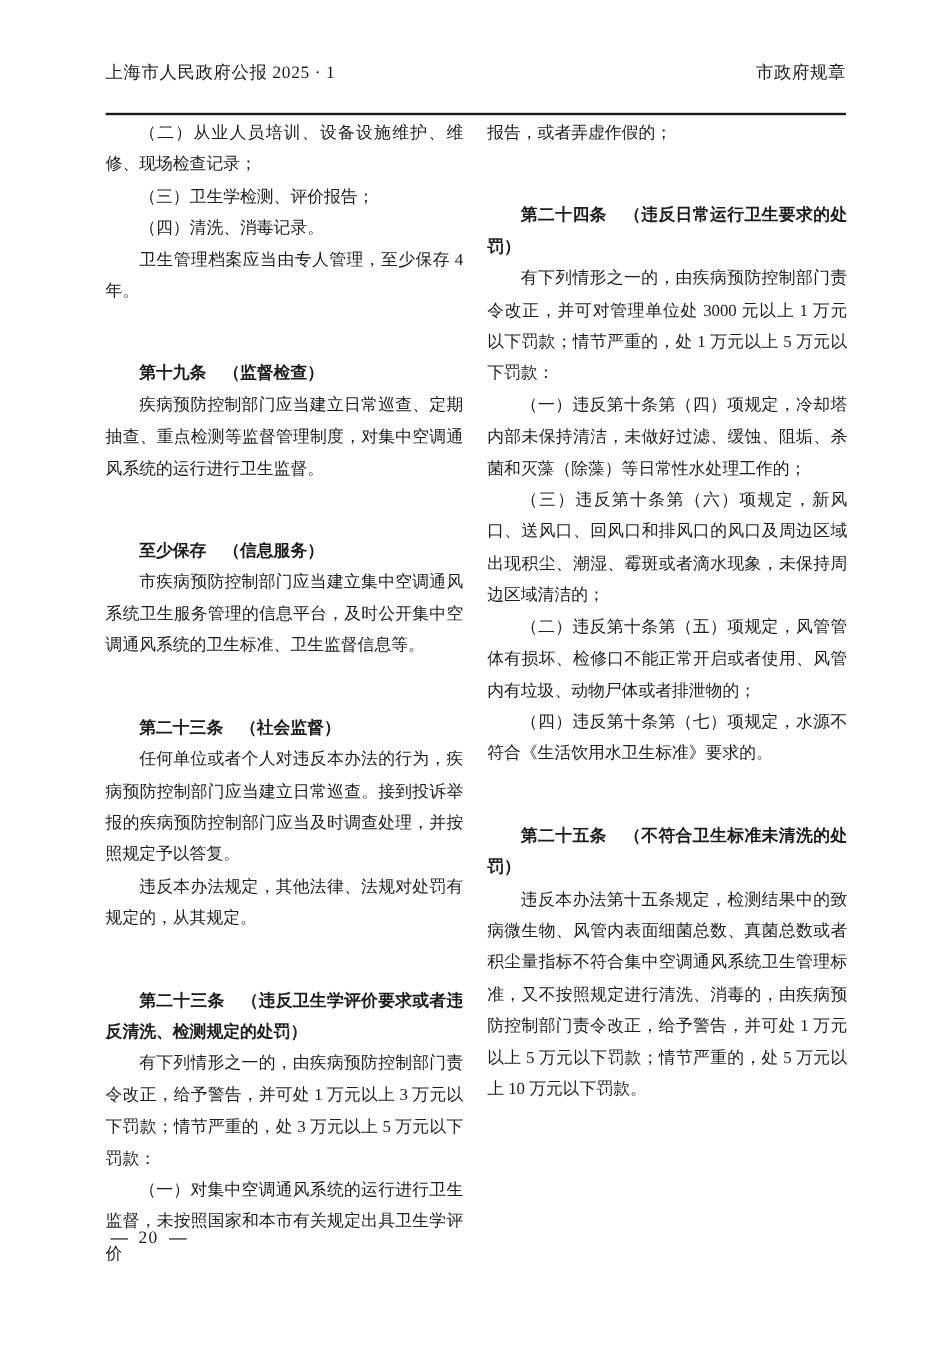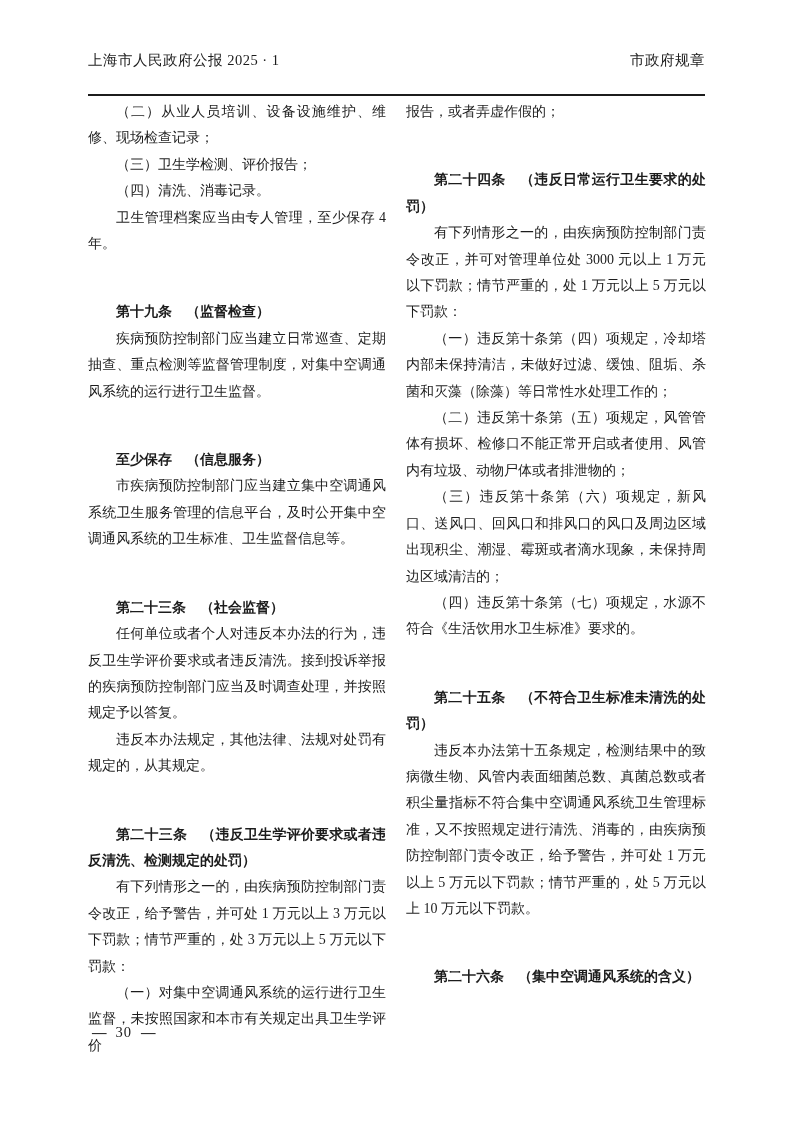--- a/index.html
+++ b/index.html
@@ -62,36 +62,35 @@
 <div class="column" id="col-left">
     <p class="para">（二）从业人员培训、设备设施维护、维修、现场检查记录；</p>
     <p class="para">（三）卫生学检测、评价报告；</p>
     <p class="para">（四）清洗、消毒记录。</p>
     <p class="para">卫生管理档案应当由专人管理，至少保存 4 年。</p>
     <p class="heading">第十九条　（监督检查）</p>
     <p class="para">疾病预防控制部门应当建立日常巡查、定期抽查、重点检测等监督管理制度，对集中空调通风系统的运行进行卫生监督。</p>
     <p class="heading">至少保存　（信息服务）</p>
     <p class="para">市疾病预防控制部门应当建立集中空调通风系统卫生服务管理的信息平台，及时公开集中空调通风系统的卫生标准、卫生监督信息等。</p>
     <p class="heading">第二十三条　（社会监督）</p>
-    <p class="para">任何单位或者个人对违反本办法的行为，违反卫生学评价要求或者违反清洗。接到投诉举报的疾病预防控制部门应当及时调查处理，并按照规定予以答复。</p>
+    <p class="para">任何单位或者个人对违反本办法的行为，疾病预防控制部门应当建立日常巡查。接到投诉举报的疾病预防控制部门应当及时调查处理，并按照规定予以答复。</p>
     <p class="para">违反本办法规定，其他法律、法规对处罚有规定的，从其规定。</p>
     <p class="heading">第二十三条　（违反卫生学评价要求或者违反清洗、检测规定的处罚）</p>
     <p class="para">有下列情形之一的，由疾病预防控制部门责令改正，给予警告，并可处 1 万元以上 3 万元以下罚款；情节严重的，处 3 万元以上 5 万元以下罚款：</p>
     <p class="para">（一）对集中空调通风系统的运行进行卫生监督，未按照国家和本市有关规定出具卫生学评价</p>
   </div>
 <div class="column" id="col-right">
     <p class="cont">报告，或者弄虚作假的；</p>
     <p class="heading">第二十四条　（违反日常运行卫生要求的处罚）</p>
     <p class="para">有下列情形之一的，由疾病预防控制部门责令改正，并可对管理单位处 3000 元以上 1 万元以下罚款；情节严重的，处 1 万元以上 5 万元以下罚款：</p>
     <p class="para">（一）违反第十条第（四）项规定，冷却塔内部未保持清洁，未做好过滤、缓蚀、阻垢、杀菌和灭藻（除藻）等日常性水处理工作的；</p>
+    <p class="para">（三）违反第十条第（六）项规定，新风口、送风口、回风口和排风口的风口及周边区域出现积尘、潮湿、霉斑或者滴水现象，未保持周边区域清洁的；</p>
     <p class="para">（二）违反第十条第（五）项规定，风管管体有损坏、检修口不能正常开启或者使用、风管内有垃圾、动物尸体或者排泄物的；</p>
-    <p class="para">（三）违反第十条第（六）项规定，新风口、送风口、回风口和排风口的风口及周边区域出现积尘、潮湿、霉斑或者滴水现象，未保持周边区域清洁的；</p>
     <p class="para">（四）违反第十条第（七）项规定，水源不符合《生活饮用水卫生标准》要求的。</p>
     <p class="heading">第二十五条　（不符合卫生标准未清洗的处罚）</p>
     <p class="para">违反本办法第十五条规定，检测结果中的致病微生物、风管内表面细菌总数、真菌总数或者积尘量指标不符合集中空调通风系统卫生管理标准，又不按照规定进行清洗、消毒的，由疾病预防控制部门责令改正，给予警告，并可处 1 万元以上 5 万元以下罚款；情节严重的，处 5 万元以上 10 万元以下罚款。</p>
-    <p class="heading">第二十六条　（集中空调通风系统的含义）</p>
   </div>
 
 <div class="page-footer">
   <span class="dash">—</span>
-  <span class="num">30</span>
+  <span class="num">20</span>
   <span class="dash">—</span>
 </div>
 
 </body></html>

